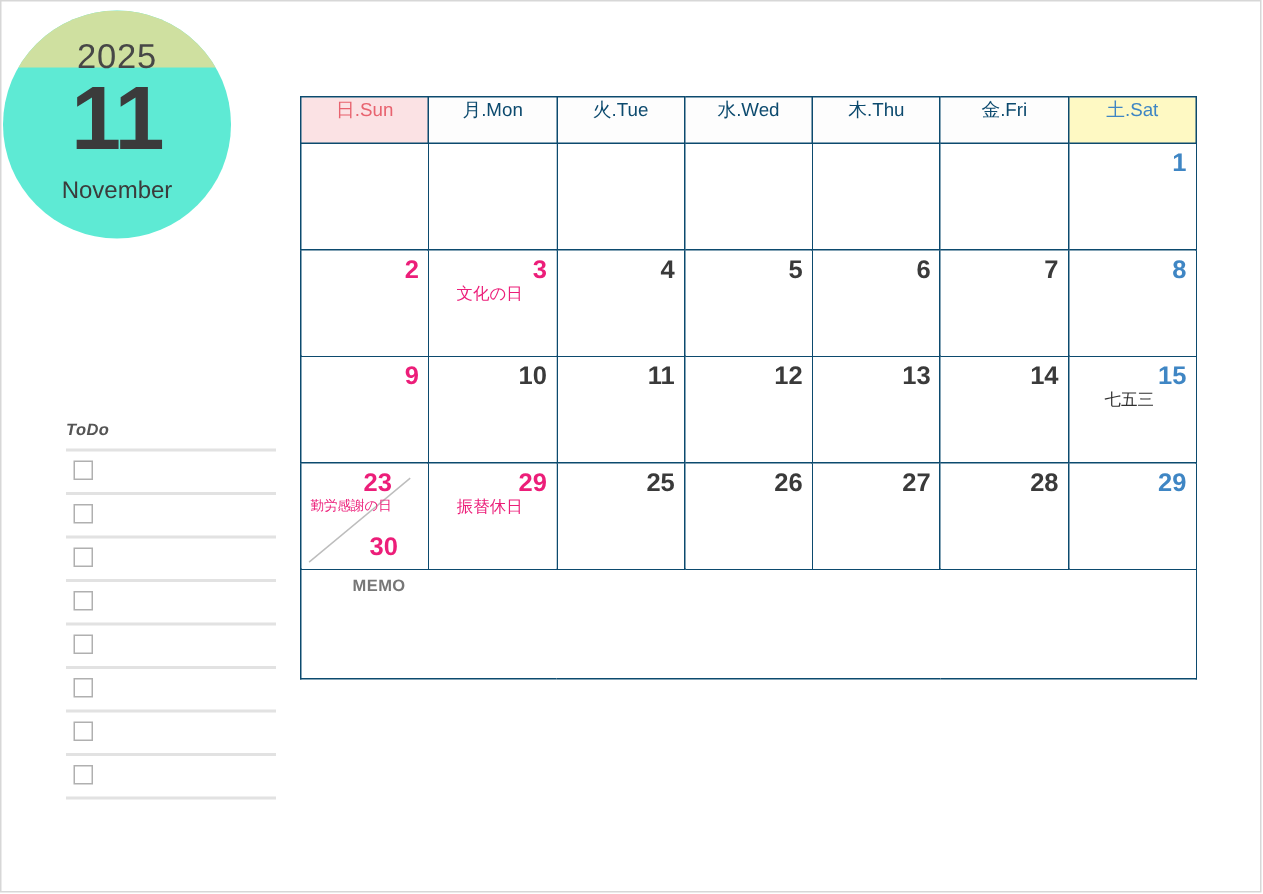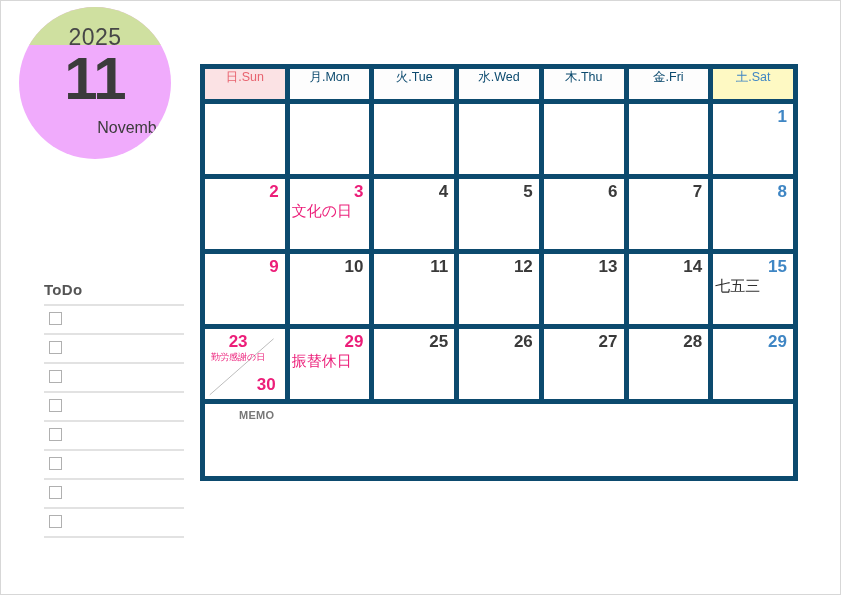--- a/index.html
+++ b/index.html
@@ -20,26 +20,26 @@
     width: 841px;
     height: 595px;
     border: 1px solid #d7d7d7;
     box-sizing: border-box;
     pointer-events: none;
   }
 
   
   .month-badge {
     position: absolute;
-    left: 19px;
+    left: 2px;
     top: 7px;
     width: 152px;
     height: 152px;
     border-radius: 50%;
-    background: #f0abfc;
+    background: #5eead4;
     overflow: hidden;
   }
   .month-badge .top-band {
     position: absolute;
     left: 0; top: 0;
     width: 100%;
     height: 38px;
     background: #cfe0a0;
   }
   .month-badge .year {
@@ -63,39 +63,40 @@
     font-weight: 700;
     color: #3b3b3b;
     line-height: 1;
     letter-spacing: -1px;
   }
   .month-badge .name {
     position: absolute;
     left: 0;
     top: 113px;
     width: 100%;
-    text-align: right;
+    text-align: center;
     font-size: 16px;
     color: #3b3b3b;
     line-height: 1;
   }
 
   
   .todo {
     position: absolute;
     left: 44px;
     top: 281px;
     width: 140px;
   }
   .todo-title {
-    font-size: 15px;
+    font-size: 11px;
     font-weight: 700;
     color: #555555;
     letter-spacing: 0.3px;
     margin-bottom: 6px;
+    font-style: italic;
   }
   .todo-row {
     position: relative;
     height: 27px;
     border-top: 2px solid #e2e2e2;
   }
   .todo-check {
     position: absolute;
     left: 5px;
     top: 6px;
@@ -112,21 +113,21 @@
   
   .cal {
     position: absolute;
     left: 200px;
     top: 64px;
     width: 598px;
     border-collapse: collapse;
     table-layout: fixed;
   }
   .cal th, .cal td {
-    border: 5px solid #0c4a6e;
+    border: 1px solid #0c4a6e;
     padding: 0;
     vertical-align: top;
   }
   .cal th {
     height: 30px;
     font-size: 12.5px;
     font-weight: 400;
     color: #0c4a6e;
     text-align: center;
     background: #fdfdfd;
@@ -158,55 +159,55 @@
     line-height: 1.15;
   }
   .daynum.sun, .daynum.hol {
     color: #ec1e79;
   }
   .daynum.sat {
     color: #3f86c4;
   }
   .holiday-label {
     display: block;
-    text-align: left;
+    text-align: center;
     padding: 0 6px 0 2px;
-    font-size: 15px;
+    font-size: 11px;
     color: #ec1e79;
     line-height: 1.2;
     white-space: nowrap;
   }
   .holiday-label.plain {
     color: #2f2f2f;
   }
 
   
   .split-cell .d-top {
     position: absolute;
     left: 6px;
     top: 3px;
-    text-align: center;
+    text-align: right;
   }
   .split-cell .d-top .n {
     font-size: 17px;
     font-weight: 700;
     color: #ec1e79;
     line-height: 1.15;
     display: block;
   }
   .split-cell .d-top .lbl {
     font-size: 9px;
     color: #ec1e79;
     line-height: 1.2;
     display: block;
     white-space: nowrap;
   }
   .split-cell .d-bot {
     position: absolute;
-    right: 9px;
+    right: 20px;
     bottom: 4px;
     font-size: 17px;
     font-weight: 700;
     color: #ec1e79;
     line-height: 1.15;
   }
   .split-cell .diag {
     position: absolute;
     left: 0; top: 0;
     width: 100%;

